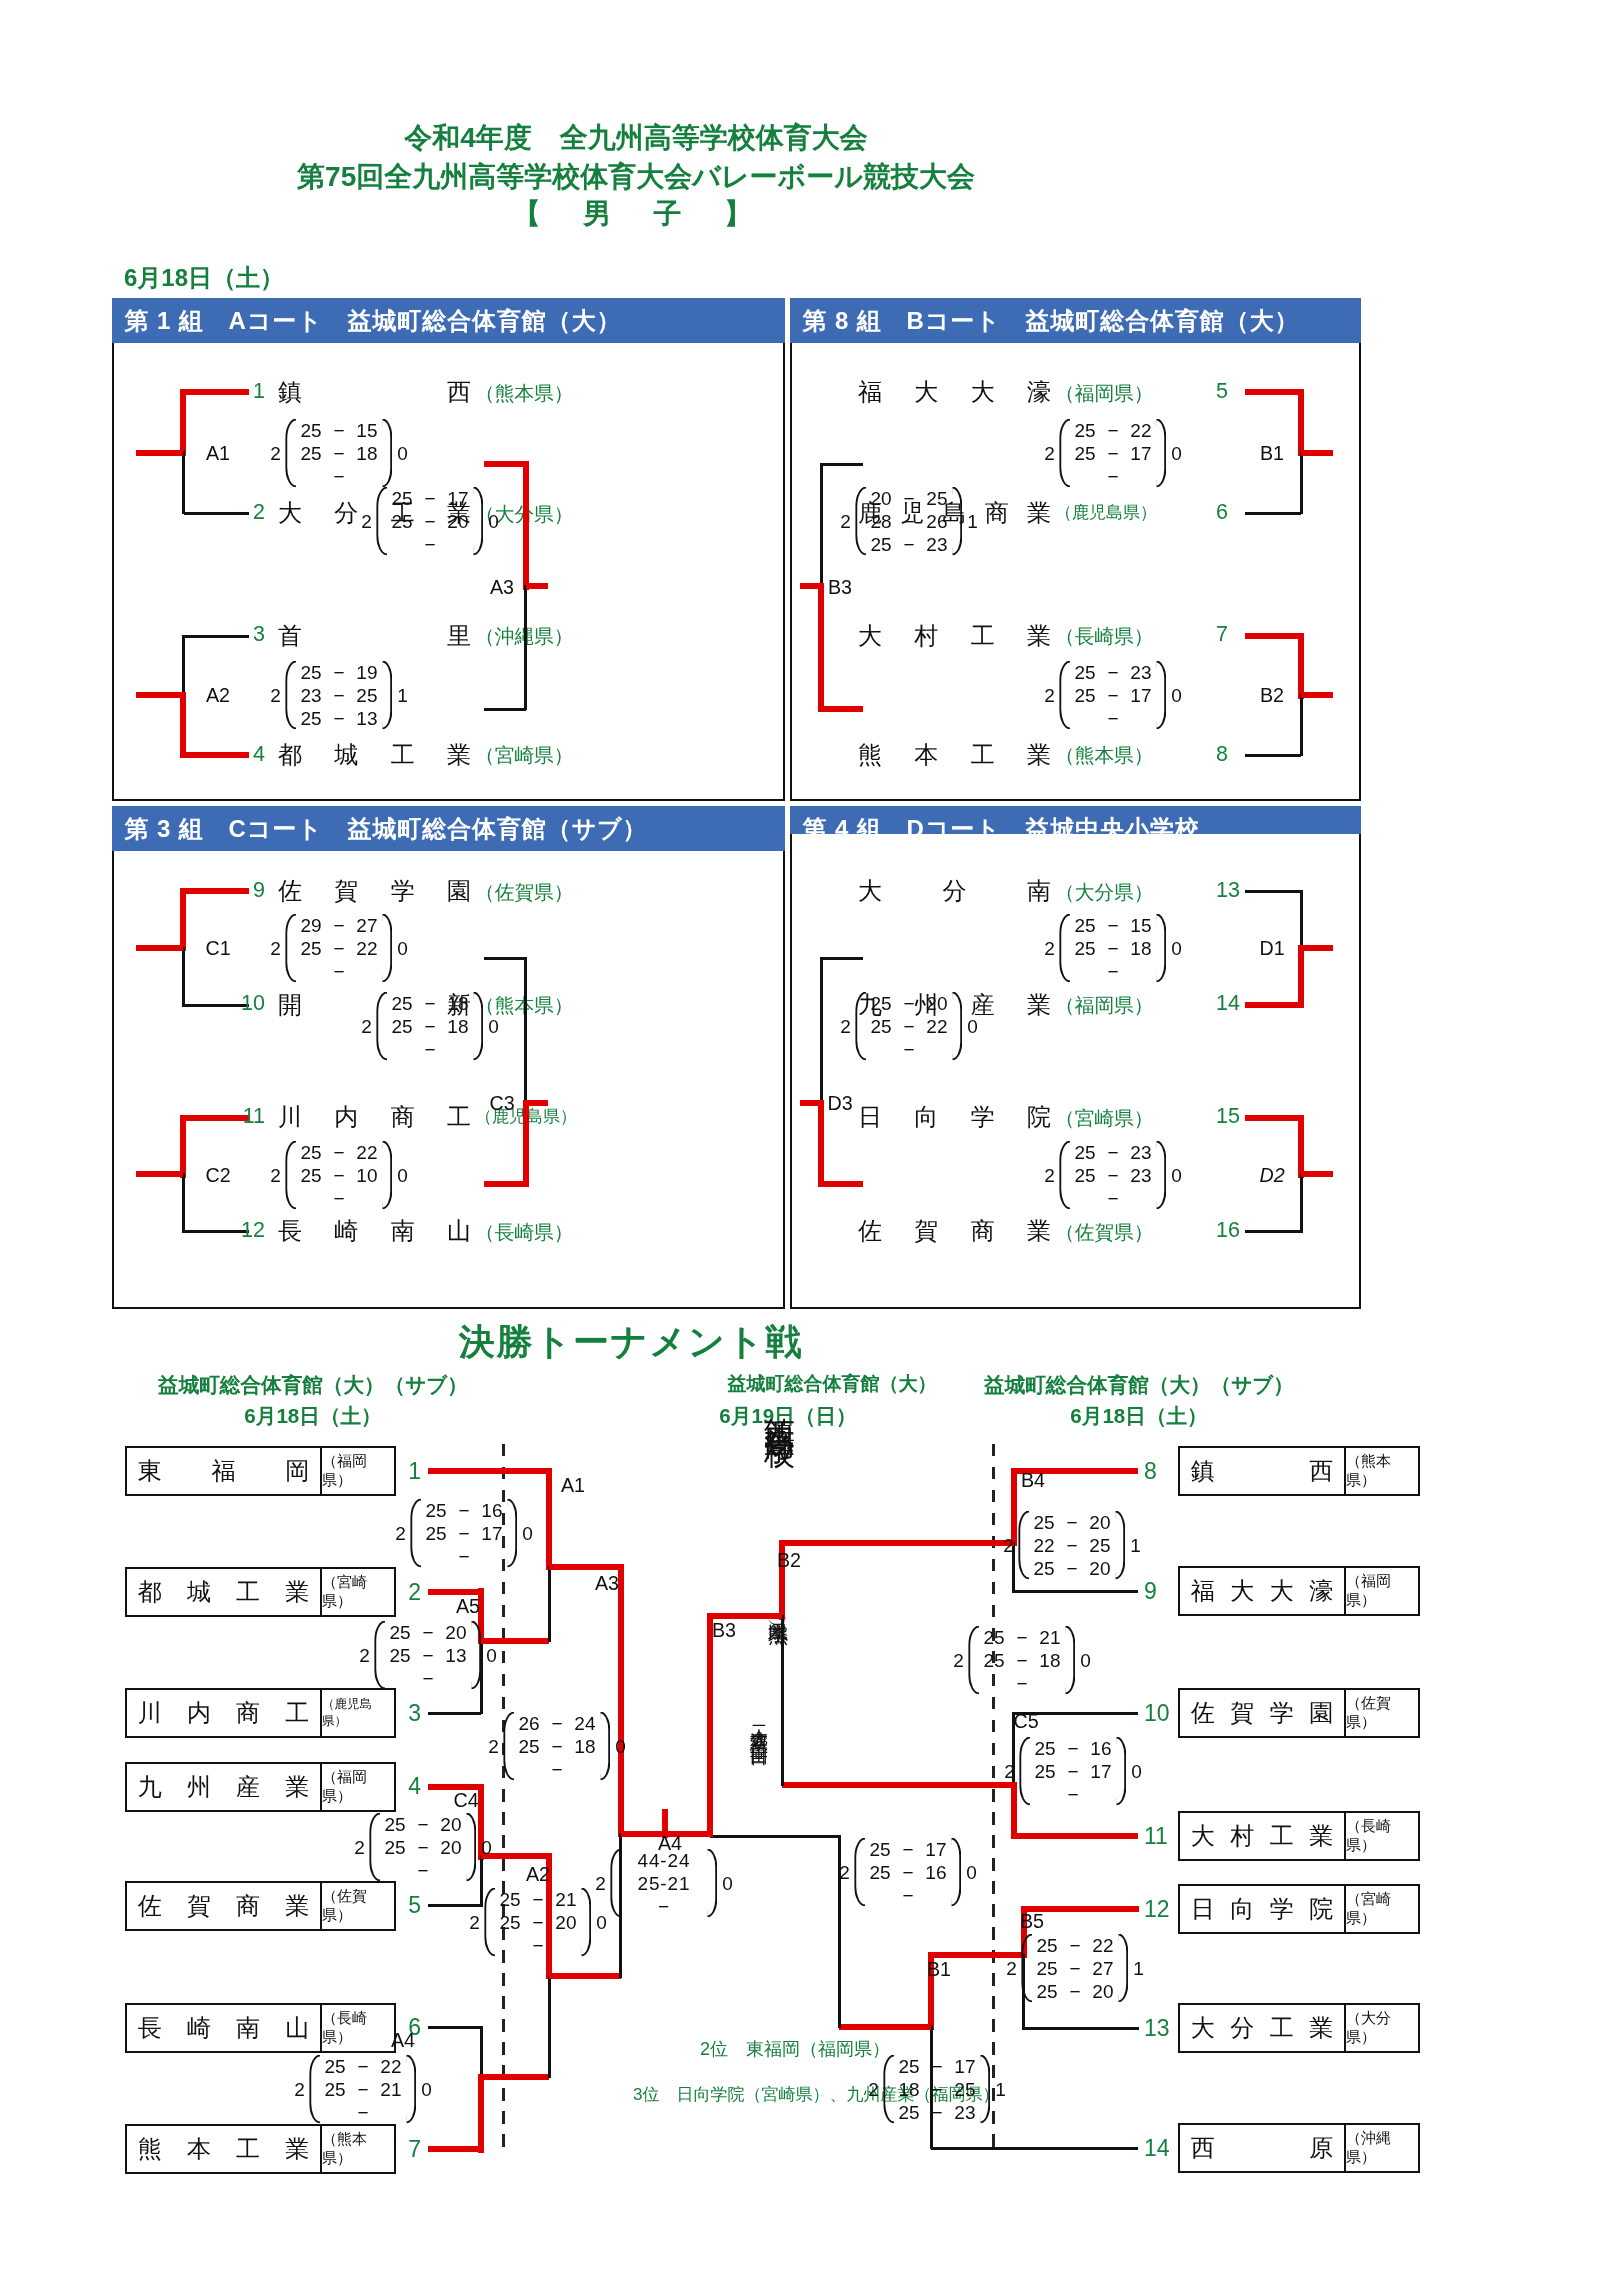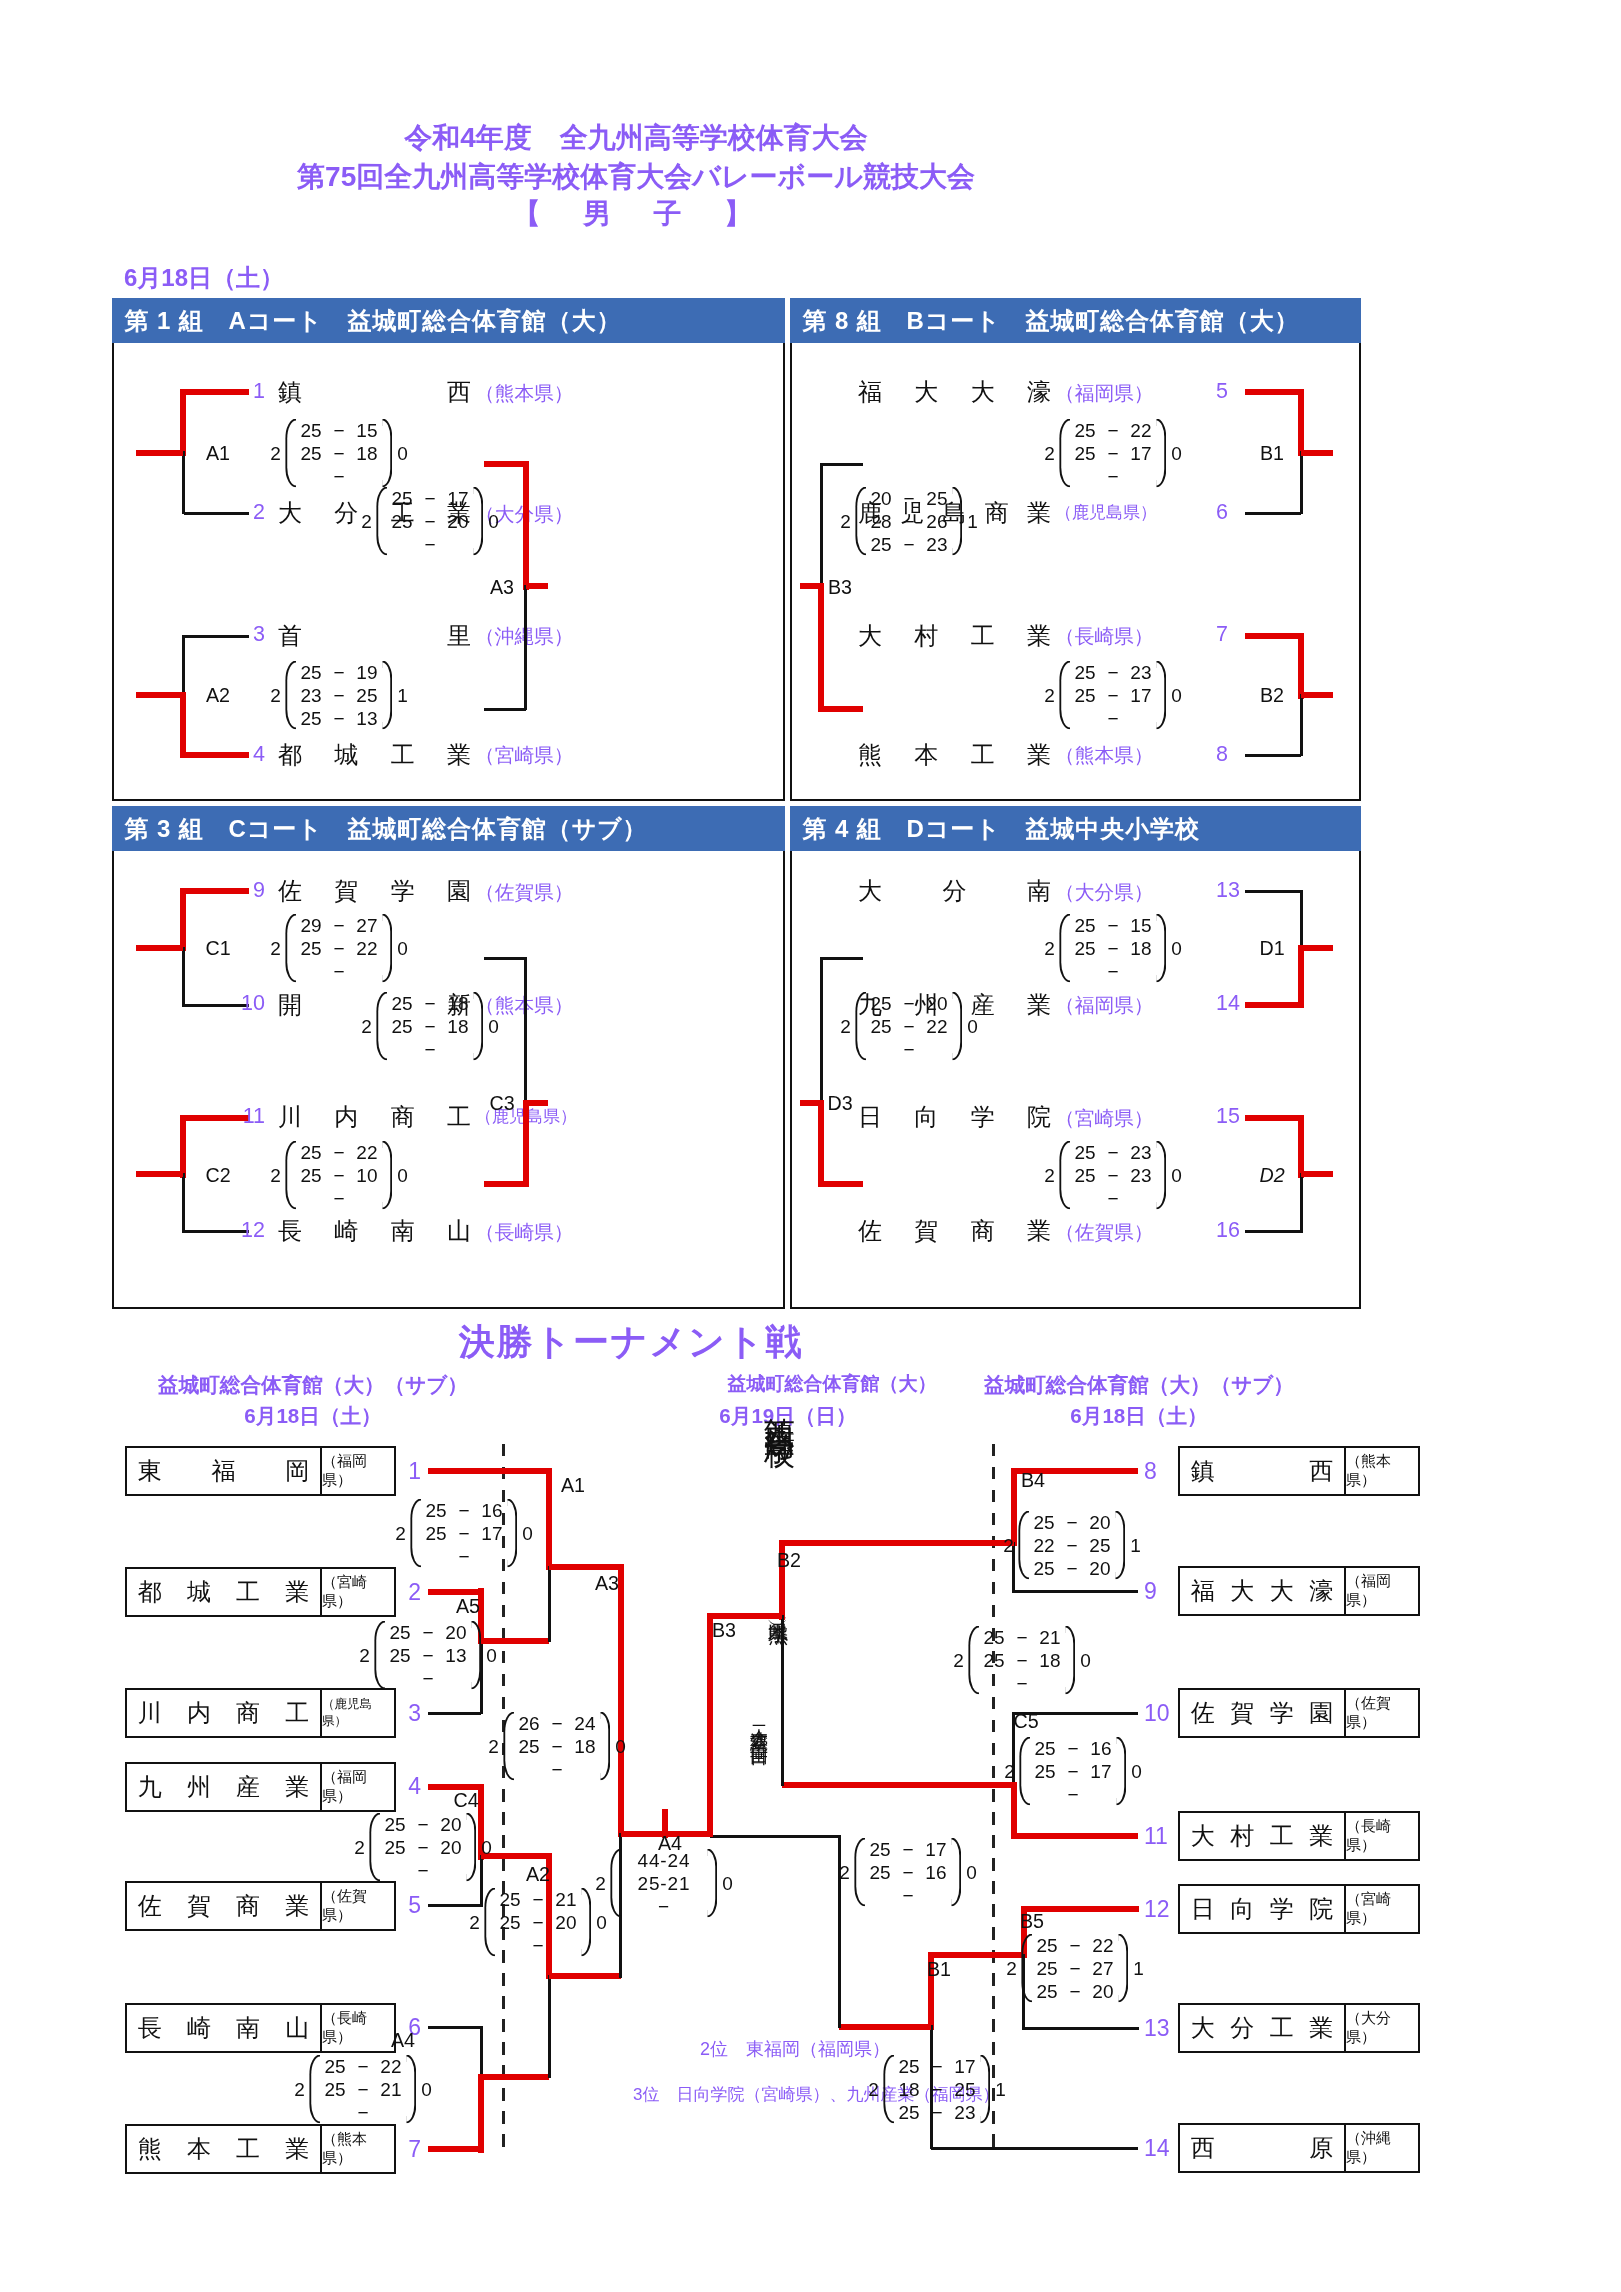--- a/index.html
+++ b/index.html
@@ -1,18 +1,18 @@
 <!DOCTYPE html>
 <html style="font-size:14.3px"><head>
 <meta charset="utf-8">
 <style>
   html,body{margin:0;padding:0;background:#f2f2f2;}
   #page{position:relative;width:1621px;height:2293px;background:#ffffff;overflow:hidden;
         font-family:"Liberation Sans","DejaVu Sans",sans-serif;color:#111;}
-  .t{position:absolute;white-space:nowrap;color:#8b5cf6;}
+  .t{position:absolute;white-space:nowrap;color:#15803d;}
   .cx{transform:translateX(-50%);}
   .rt{transform:translateX(-100%);}
   .hl,.vl{position:absolute;}
   .dash{position:absolute;width:2.7px;
         background:repeating-linear-gradient(180deg,#222 0 12.5px,transparent 12.5px 23px);}
   .sect{position:absolute;border:2.2px solid #111;background:#fff;box-sizing:border-box;}
   .gbar{position:absolute;color:#fff;font-size:24px;font-weight:bold;letter-spacing:0.9px;
         line-height:45px;padding-left:12.5px;box-sizing:border-box;}
   .title{font-weight:bold;}
   .score{position:absolute;display:flex;align-items:center;gap:4.5px;
@@ -389,21 +389,21 @@
             <span>25</span>
             <span>−</span>
             <span>18</span>
           </div>
           <div class="srow d">−</div>
         </div>
         <div class="par r"></div>
         <span>0</span>
       </div>
       <div class="sect" style="left: 790px; top: 806px; width: 571px; height: 503px;"></div>
-      <div class="gbar" style="left: 790px; top: 806px; width: 571px; height: 45px; background: rgb(61, 108, 180);">第 4 組　Dコート　益城中央小学校</div>
+      <div class="gbar" style="left: 790px; top: 806px; width: 571px; height: 28px; background: rgb(61, 108, 180);">第 4 組　Dコート　益城中央小学校</div>
       <div class="hl" style="left: 1245px; top: 890px; width: 56px; height: 2.7px; background: rgb(17, 17, 17);"></div>
       <div class="gname" style="left: 858px; top: 876px; width: 193px; font-size: 24px;">
         <span>大</span>
         <span>分</span>
         <span>南</span>
       </div>
       <div class="t" style="left: 1055px; top: 879px; font-size: 19.7px;">（大分県）</div>
       <div class="t" style="left: 1216px; top: 878px; font-size: 21.5px;">13</div>
       <div class="hl" style="left: 1245px; top: 1002px; width: 56px; height: 6.3px; background: rgb(224, 0, 0);"></div>
       <div class="gname" style="left: 858px; top: 990px; width: 193px; font-size: 24px;">

